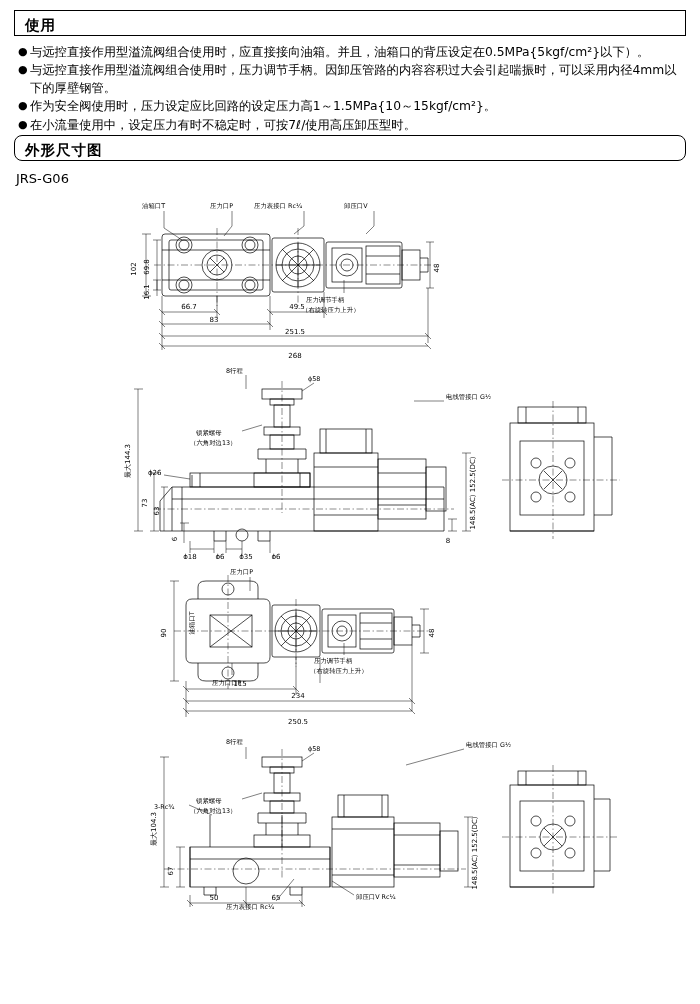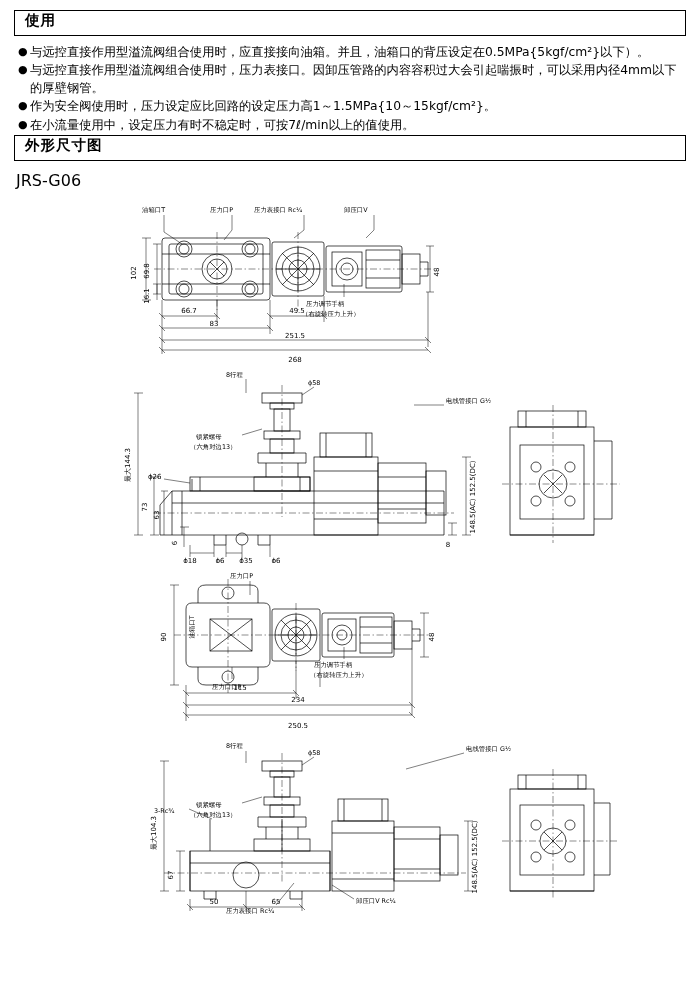--- a/index.html
+++ b/index.html
@@ -17,28 +17,28 @@
   .page {
     position: relative;
     width: 700px; height: 1004px;
     padding: 10px 14px;
   }
   
   .section-head {
     border: 1.5px solid #000;
     height: 26px;
     display: flex;
-    align-items: flex-start;
+    align-items: flex-end;
     padding-left: 10px;
     font-size: 14.5px;
     font-weight: bold;
     letter-spacing: 1px;
     margin-bottom: 8px;
   }
-  .section-head.second { margin-top: 0; }
+  .section-head.second { margin-top: 0; border-radius: 8px; }
 
   
   .notes { margin: 0 2px 0 4px; }
   .note {
     display: flex;
     align-items: flex-start;
     font-size: 12.3px;
     line-height: 1.42;
     margin-bottom: 1px;
   }
@@ -46,21 +46,21 @@
     flex: 0 0 auto;
     width: 12px;
     font-size: 11px;
     line-height: 1.5;
   }
   .note .txt { flex: 1 1 auto; }
   .note.noindent { padding-left: 12px; }
 
   
   .model-label {
-    font-size: 16px;
+    font-size: 13px;
     margin: 10px 0 2px 2px;
   }
 
   
   .dwg {
     position: relative;
     width: 100%;
   }
   .dwg svg { display: block; }
   .cap-s {
@@ -86,29 +86,29 @@
     <span>使用</span>
   </div>
 
   <div class="notes">
     <div class="note">
       <span class="dot">●</span>
       <span class="txt">与远控直接作用型溢流阀组合使用时，应直接接向油箱。并且，油箱口的背压设定在0.5MPa{5kgf/cm²}以下）。</span>
     </div>
     <div class="note">
       <span class="dot">●</span>
-      <span class="txt">与远控直接作用型溢流阀组合使用时，压力表接口。因卸压管路的内容容积过大会引起喘振时，可以采用内径4mm以下的厚壁钢管。</span>
+      <span class="txt">与远控直接作用型溢流阀组合使用时，压力调节手柄。因卸压管路的内容容积过大会引起喘振时，可以采用内径4mm以下的厚壁钢管。</span>
     </div>
     <div class="note">
       <span class="dot">●</span>
       <span class="txt">作为安全阀使用时，压力设定应比回路的设定压力高1～1.5MPa{10～15kgf/cm²}。</span>
     </div>
     <div class="note">
       <span class="dot">●</span>
-      <span class="txt">在小流量使用中，设定压力有时不稳定时，可按7ℓ/min以上的值使用。</span>
+      <span class="txt">在小流量使用中，设定压力有时不稳定时，可按7ℓ/使用高压卸压型时。</span>
     </div>
   </div>
 
   <div class="section-head second">
     <span>外形尺寸图</span>
   </div>
 
   <div class="model-label">JRS-G06</div>
 
   <div class="dwg">

